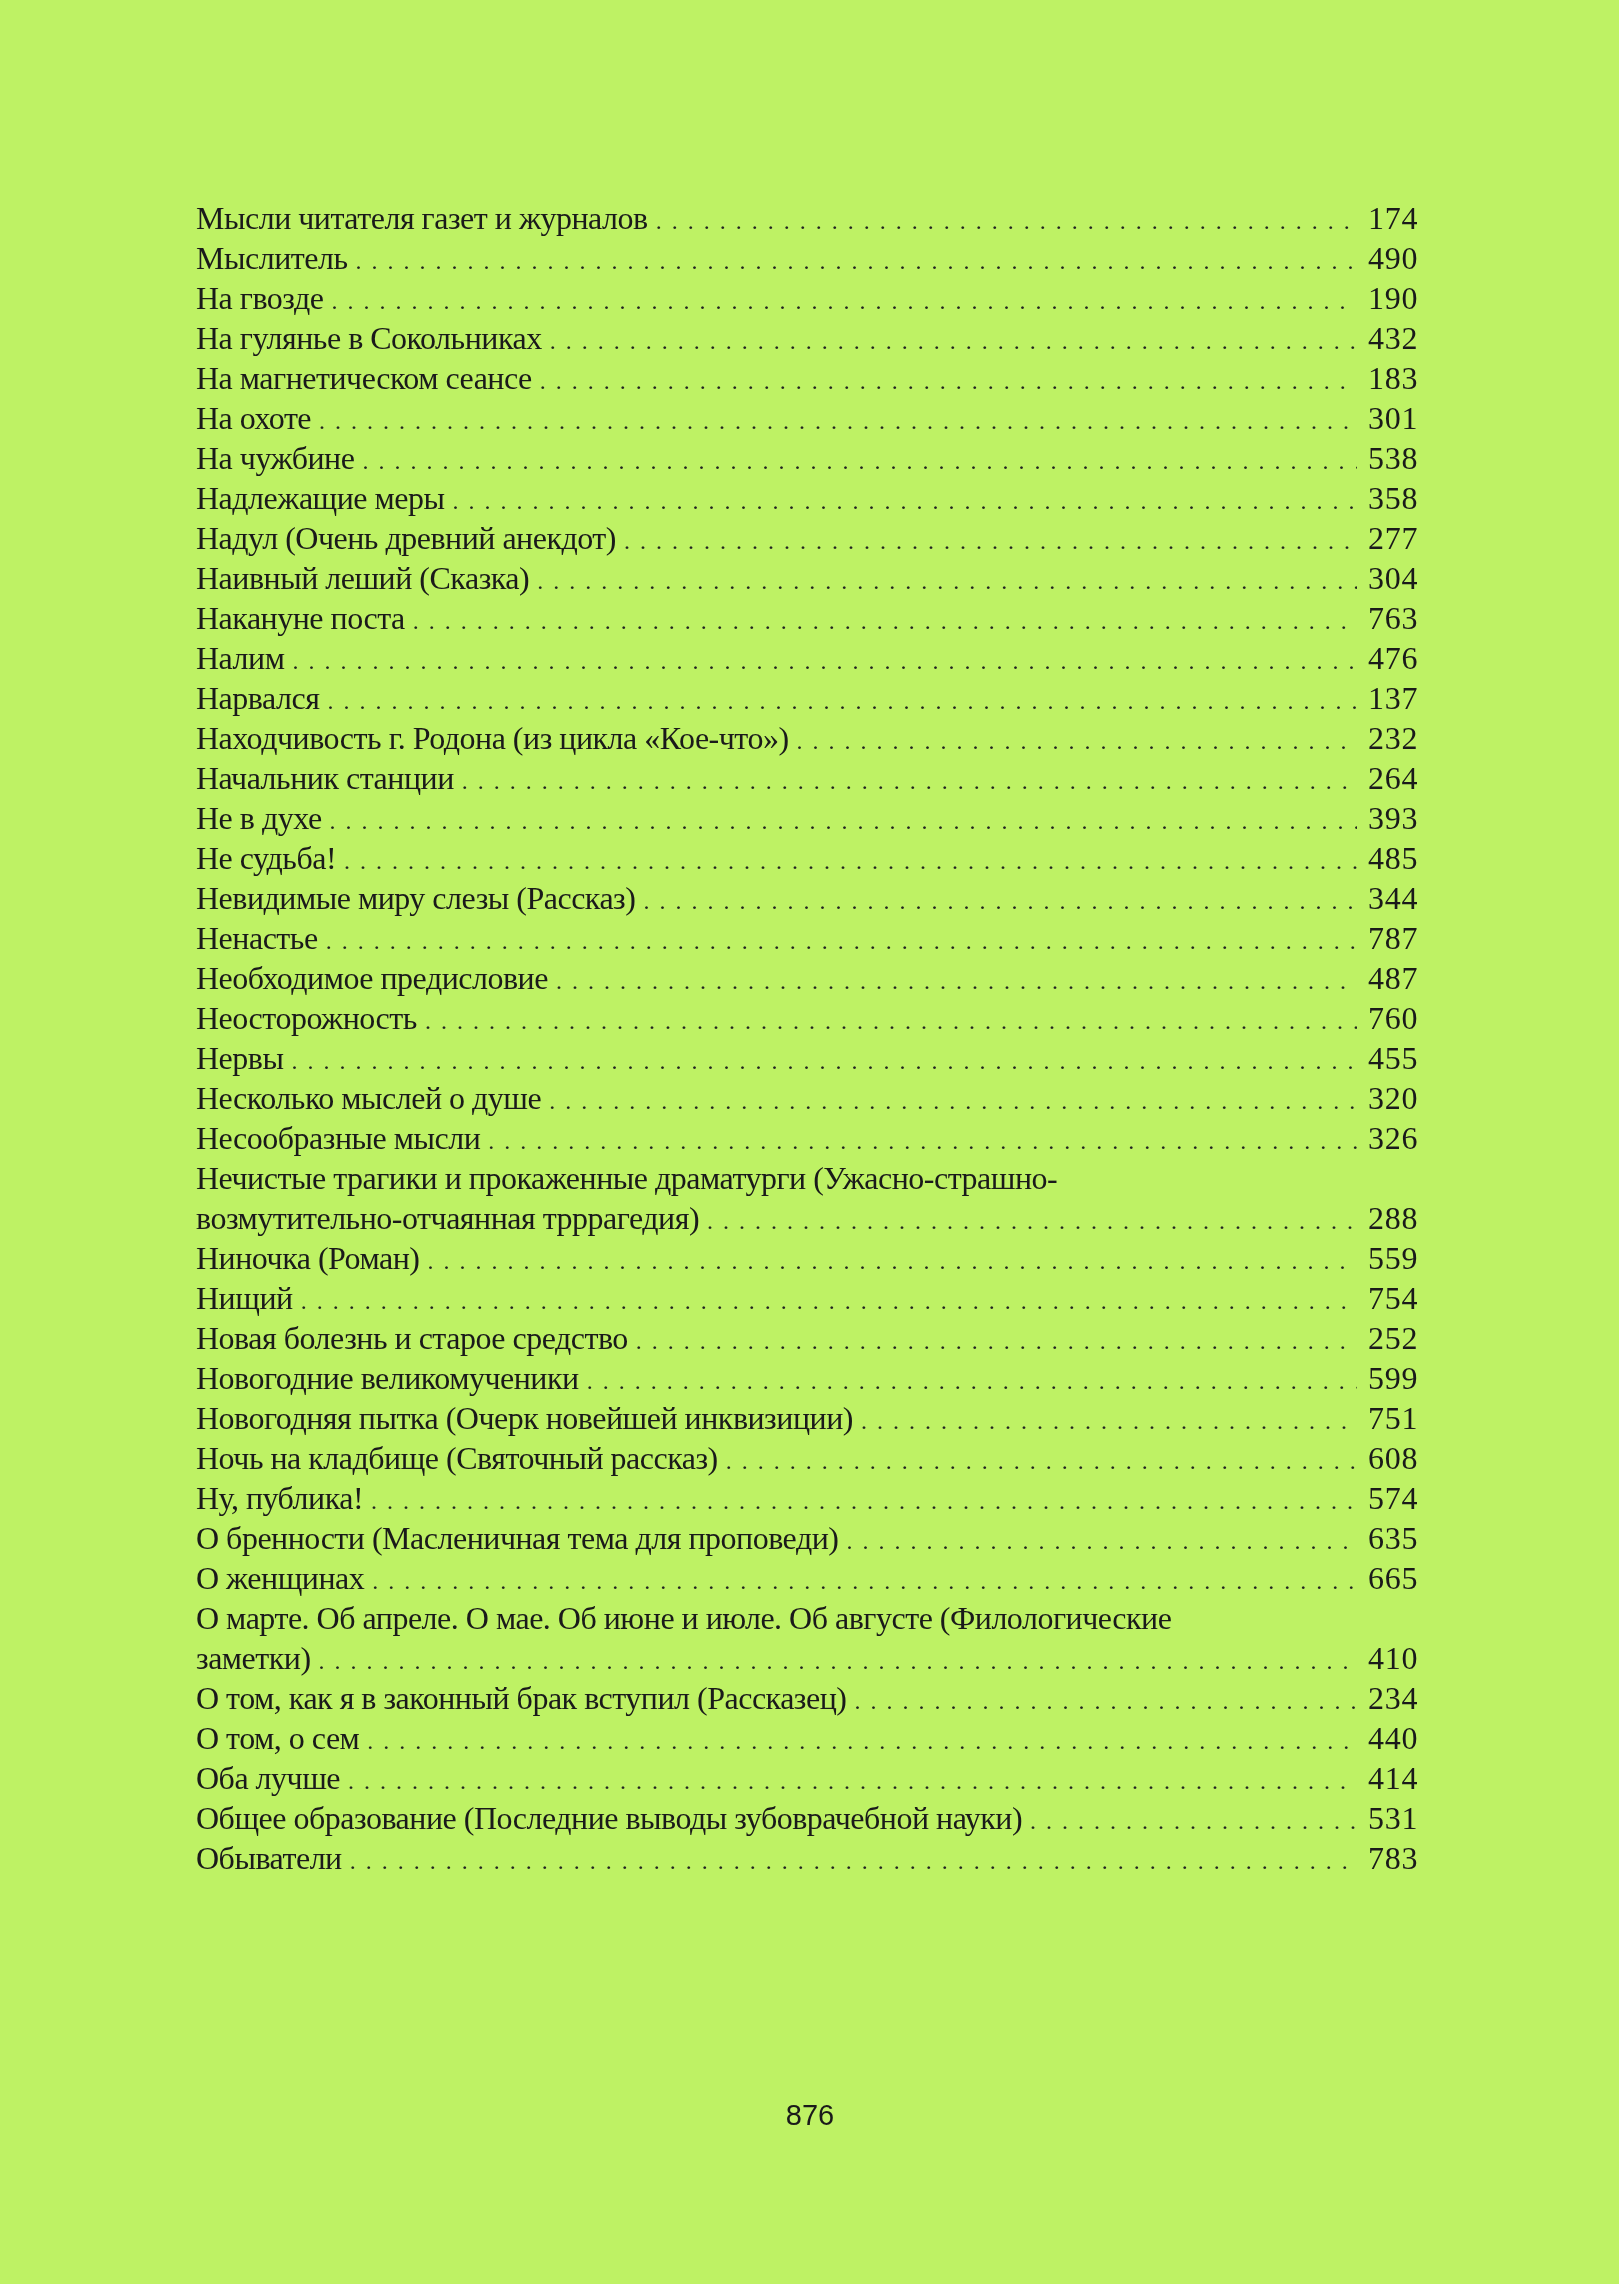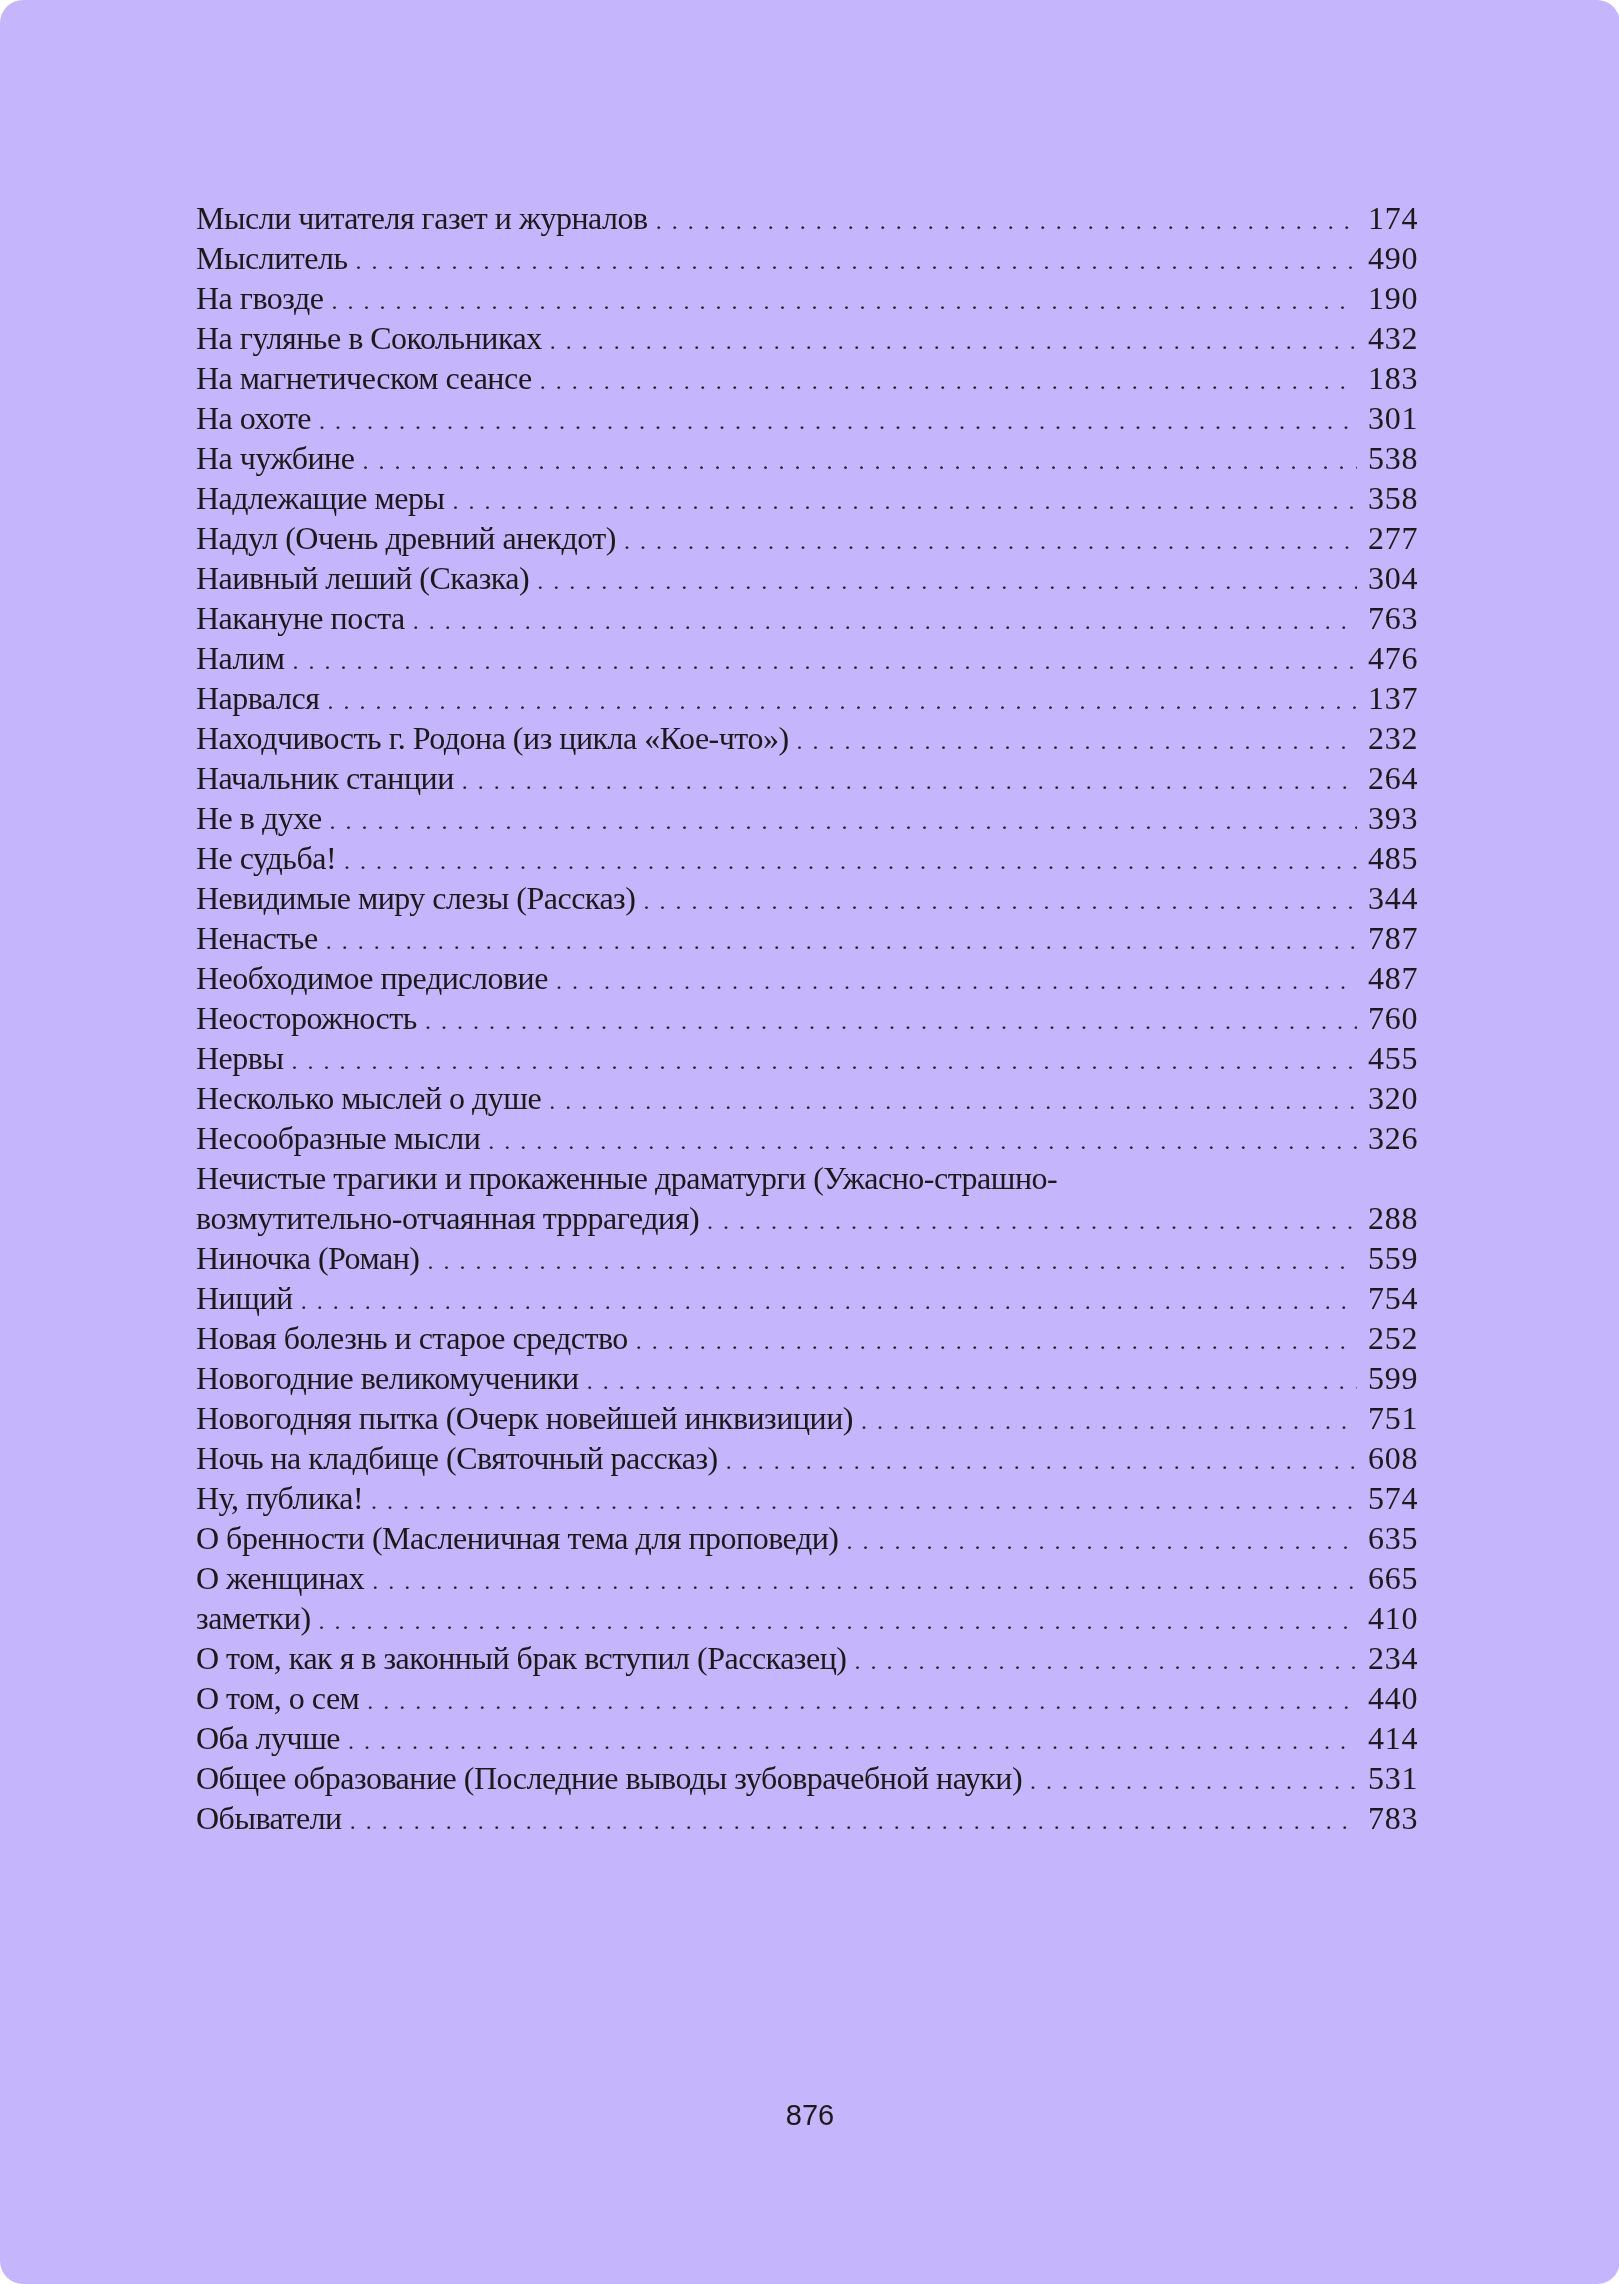--- a/index.html
+++ b/index.html
@@ -1,21 +1,20 @@
 <!DOCTYPE html>
 <html style="font-size:13px"><head>
 <meta charset="utf-8">
 <style>
   html, body { margin: 0; padding: 0; background: #ffffff; }
   body { width: 1620px; height: 2284px; position: relative; overflow: hidden; }
   .page {
     position: absolute; left: 0; top: 0; width: 1620px; height: 2284px;
-    background: #c4b5fd; color: #1a1a1a;
+    background: #bef264; color: #1a1a1a;
     font-family: "Liberation Serif", "DejaVu Serif", serif;
-    border-radius: 23px;
   }
   .toc {
     position: absolute; left: 196px; top: 198px; width: 1241px;
   }
   .entry { font-size: 32px; line-height: 40px; }
   .line {
     display: flex; align-items: baseline; height: 40px; white-space: nowrap;
   }
   .title { flex: 0 0 auto; letter-spacing: -0.5px; }
   .leader {
@@ -275,20 +274,23 @@
       </div>
       <div class="entry">
         <div class="line">
           <span class="title">О женщинах</span>
           <span class="leader"></span>
           <span class="pageno">665</span>
         </div>
       </div>
       <div class="entry">
         <div class="line">
+          <span class="title">О марте. Об апреле. О мае. Об июне и июле. Об августе  (Филологические</span>
+        </div>
+        <div class="line">
           <span class="title">заметки)</span>
           <span class="leader"></span>
           <span class="pageno">410</span>
         </div>
       </div>
       <div class="entry">
         <div class="line">
           <span class="title">О том, как я в законный брак вступил (Рассказец)</span>
           <span class="leader"></span>
           <span class="pageno">234</span>

